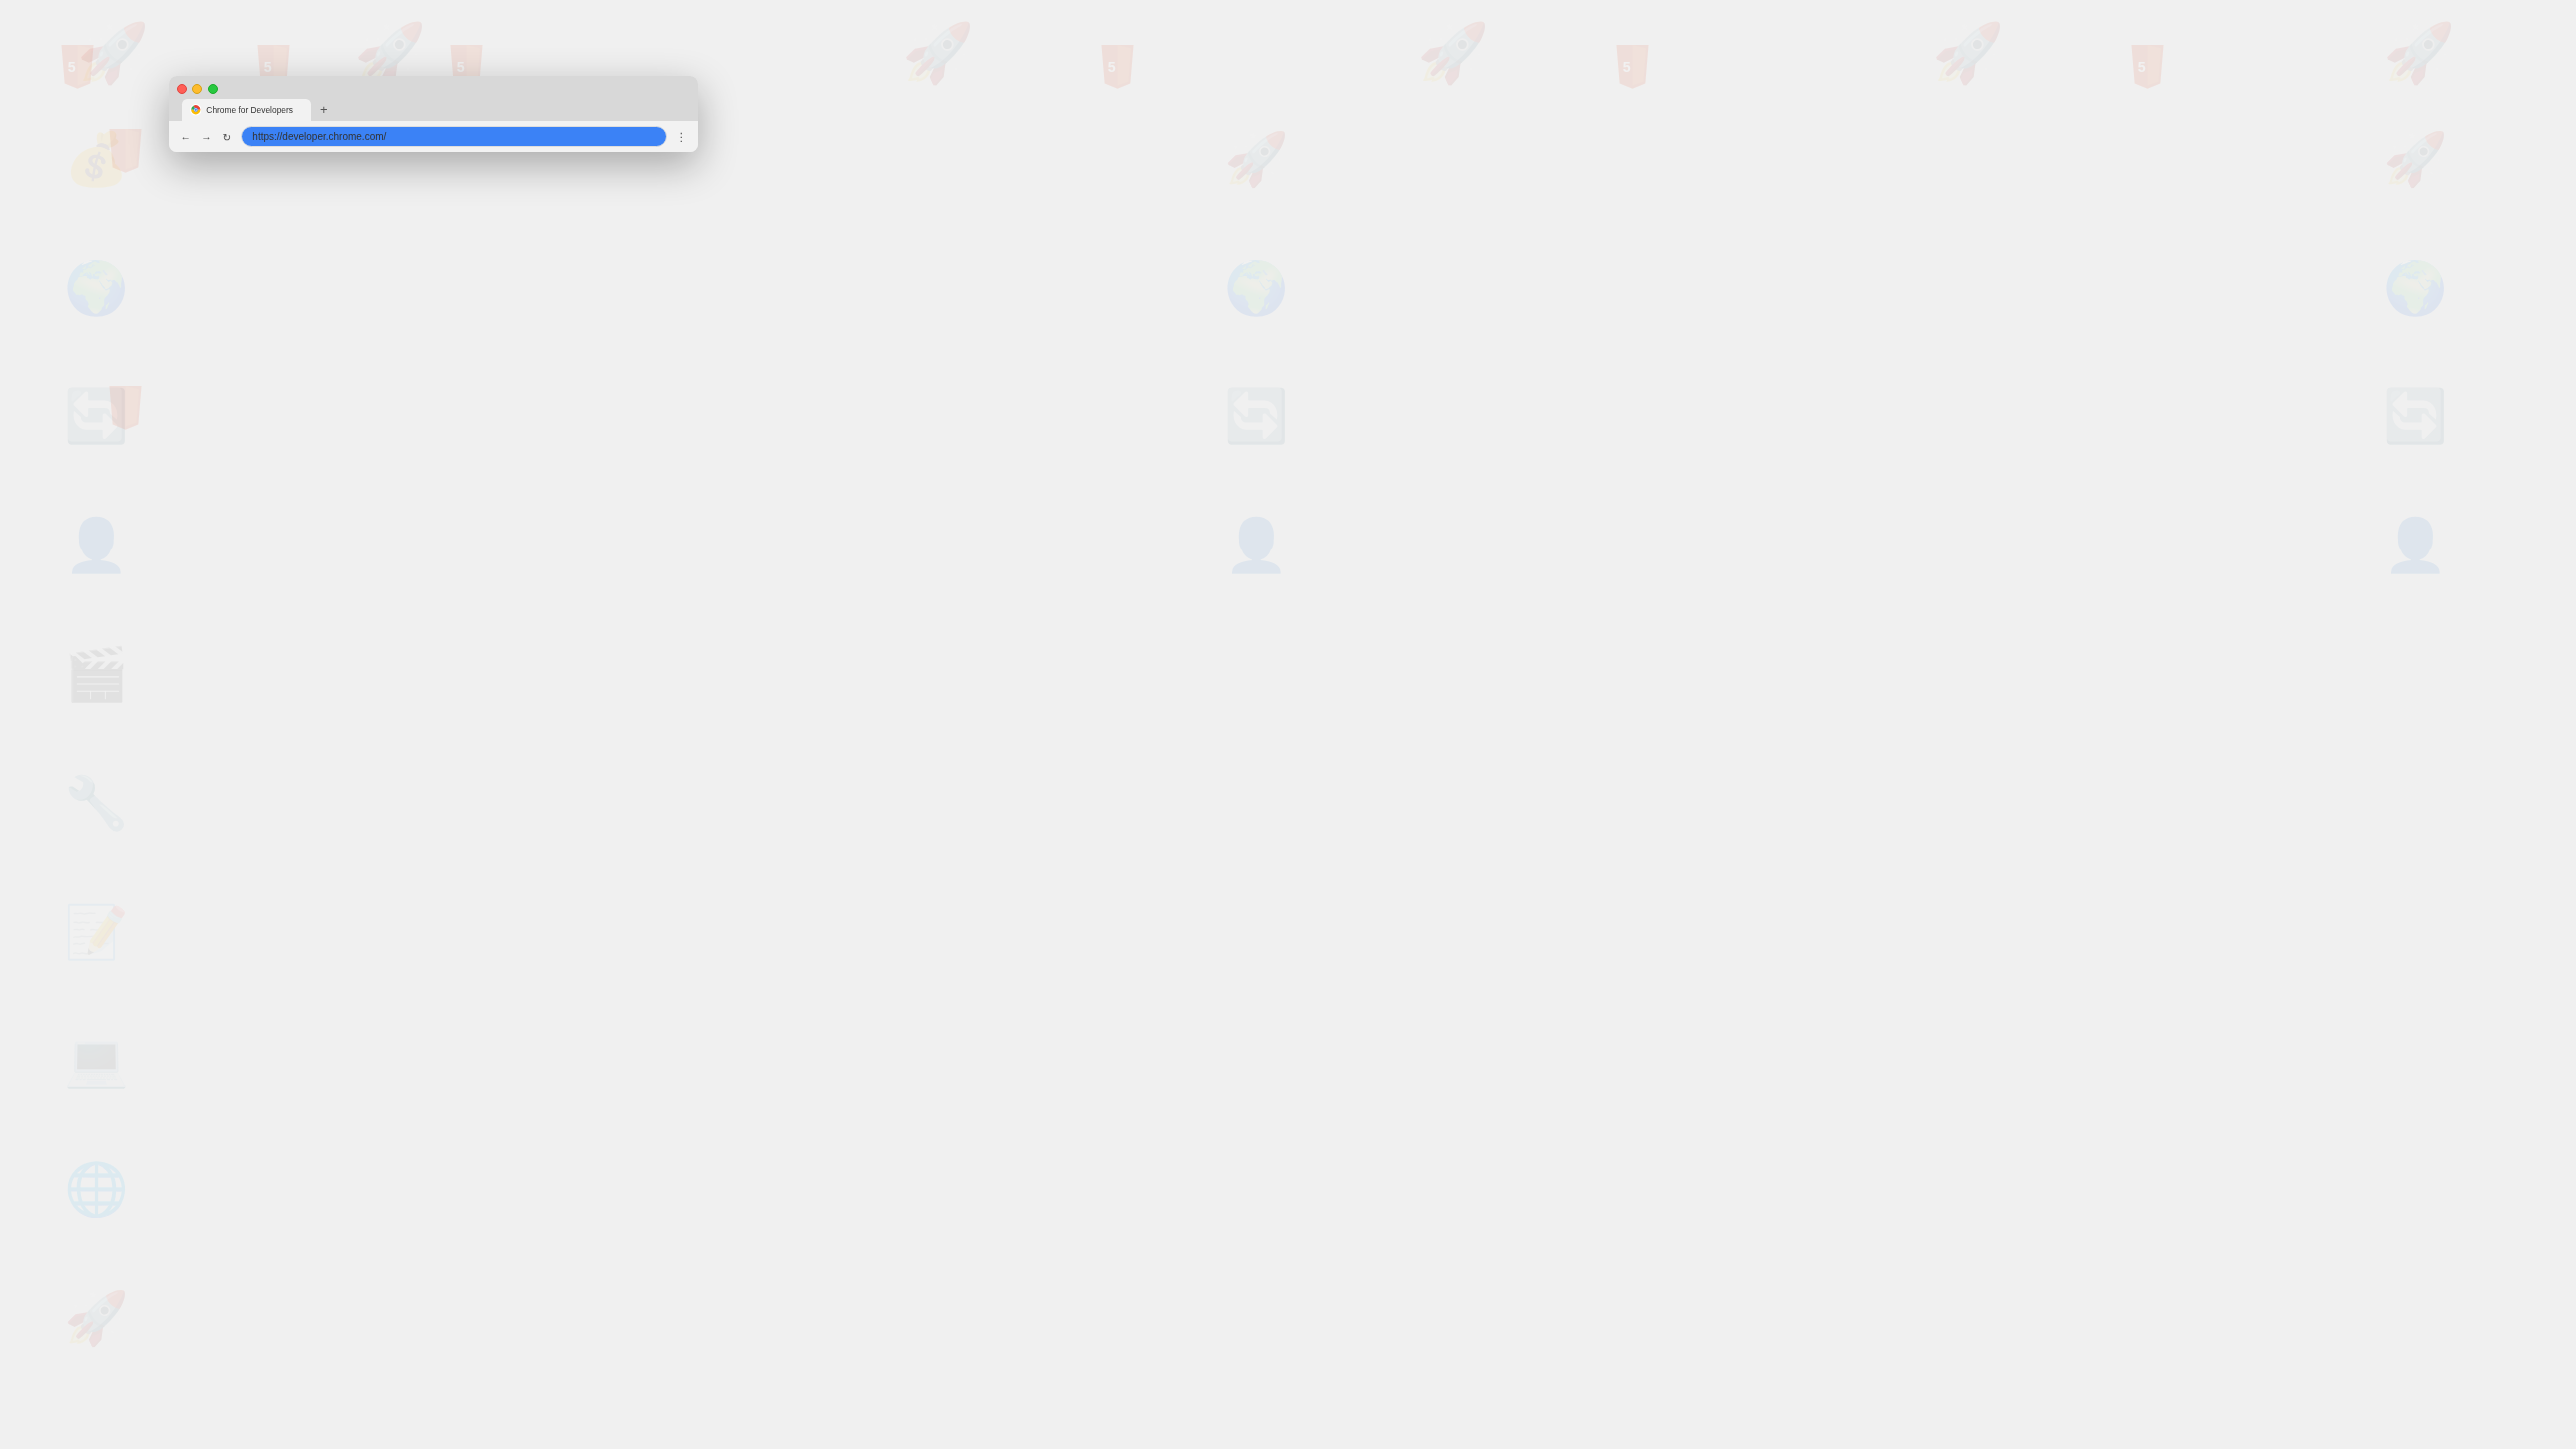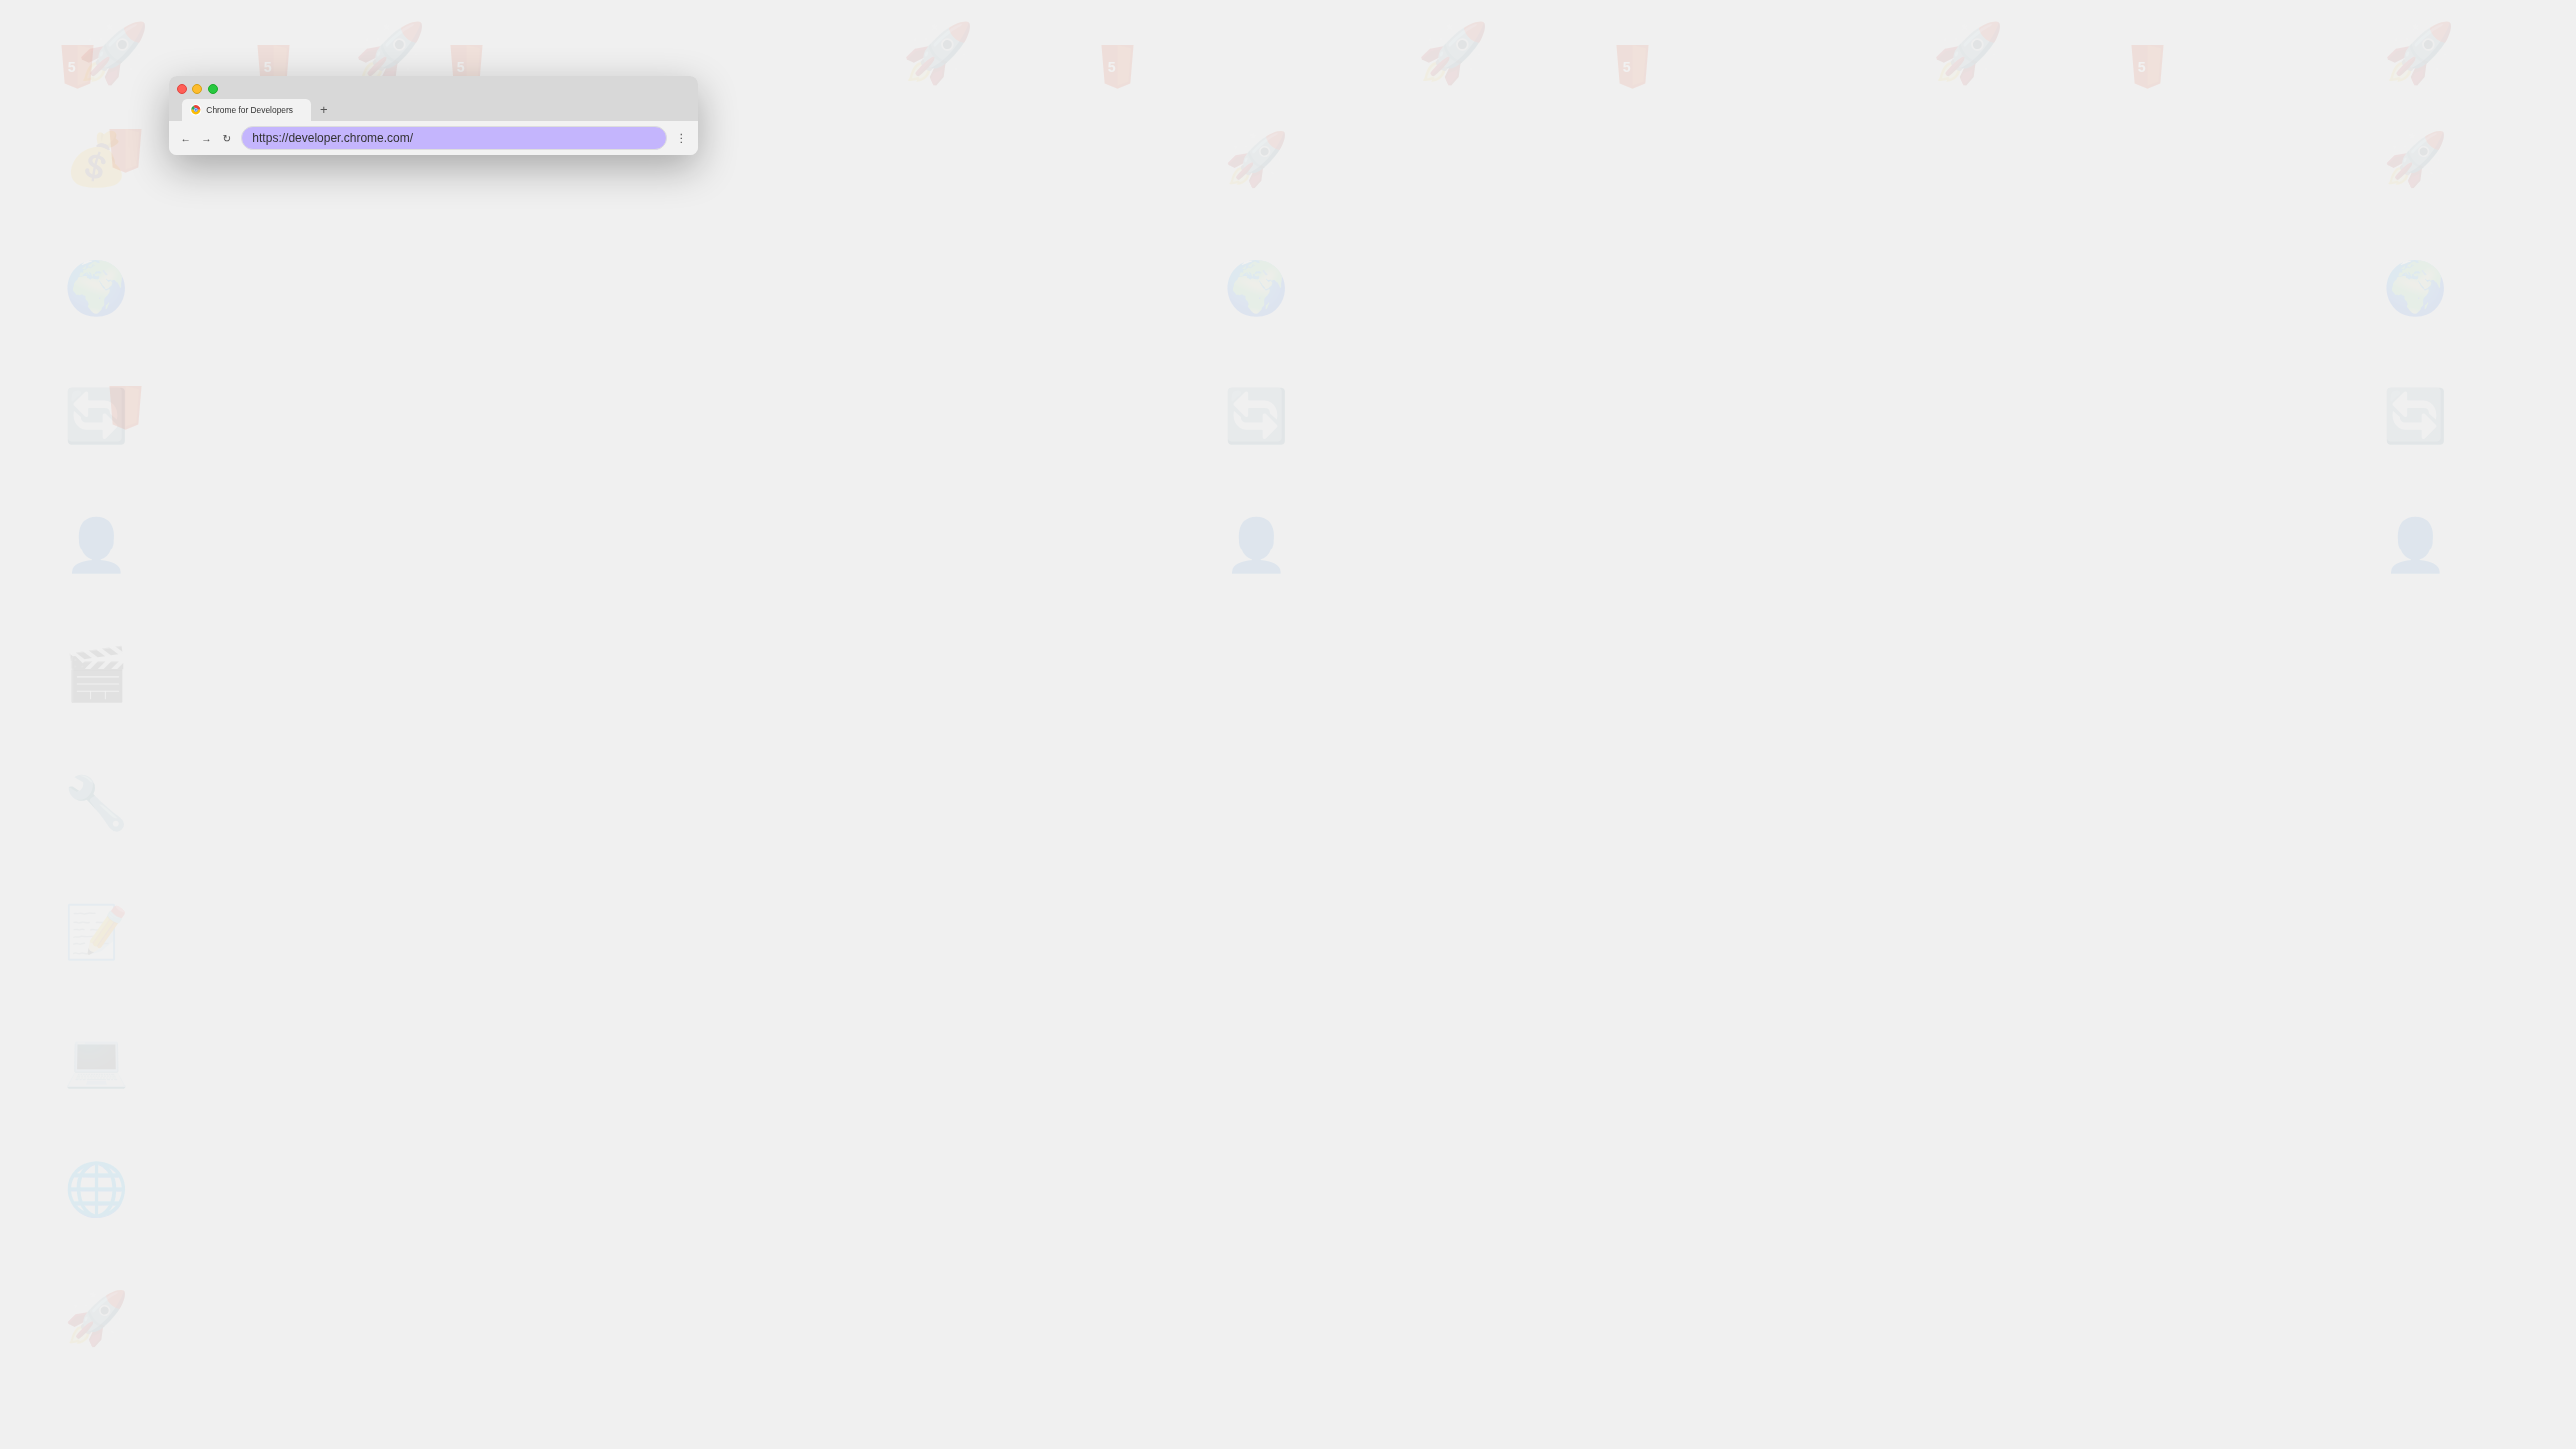--- a/index.html
+++ b/index.html
@@ -127,24 +127,24 @@
       align-items: center;
       justify-content: center;
       border-radius: 50%;
       cursor: pointer;
       color: #555;
       font-size: 10.3px;
     }
 
     .address-bar {
       flex: 1;
-      background: #c4b5fd;
+      background: #3b82f6;
       border-radius: 13px;
       padding: 3.9px 10.3px;
-      font-size: 12px;
+      font-size: 10px;
       color: #333;
       border: 0.6px solid #ddd;
     }
 
     .menu-btn {
       width: 18px;
       height: 18px;
       display: flex;
       align-items: center;
       justify-content: center;

